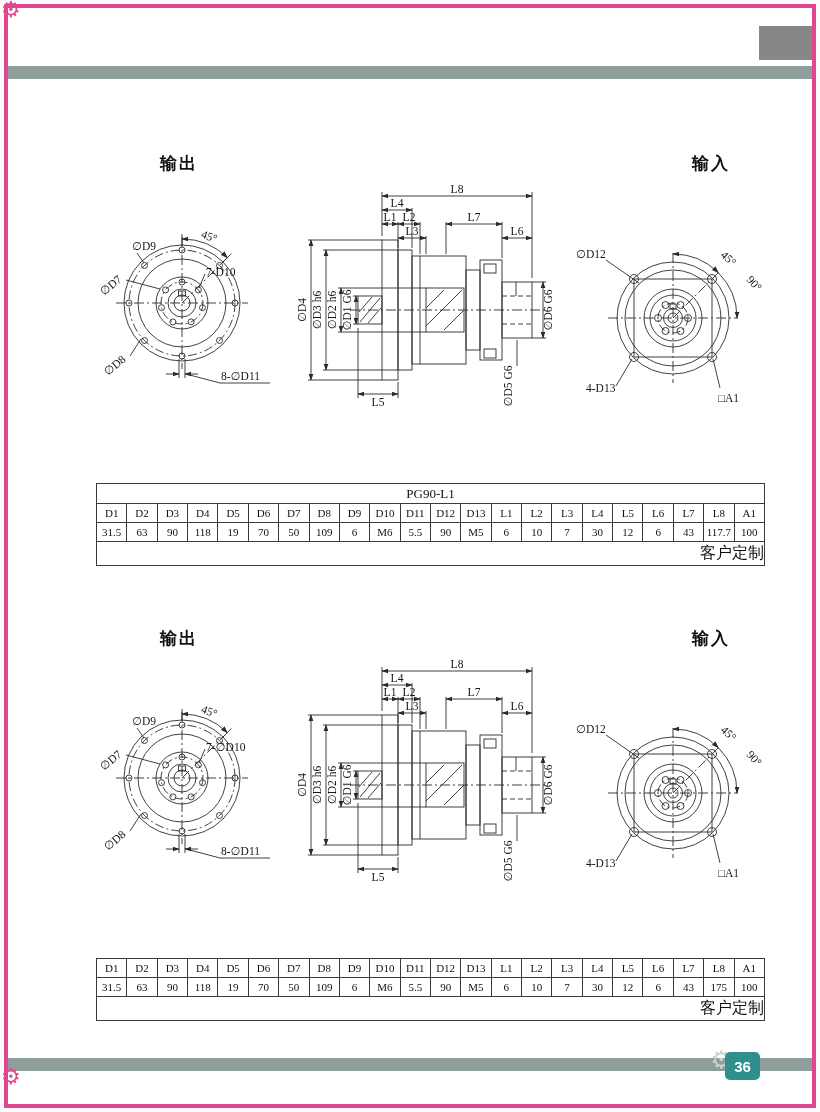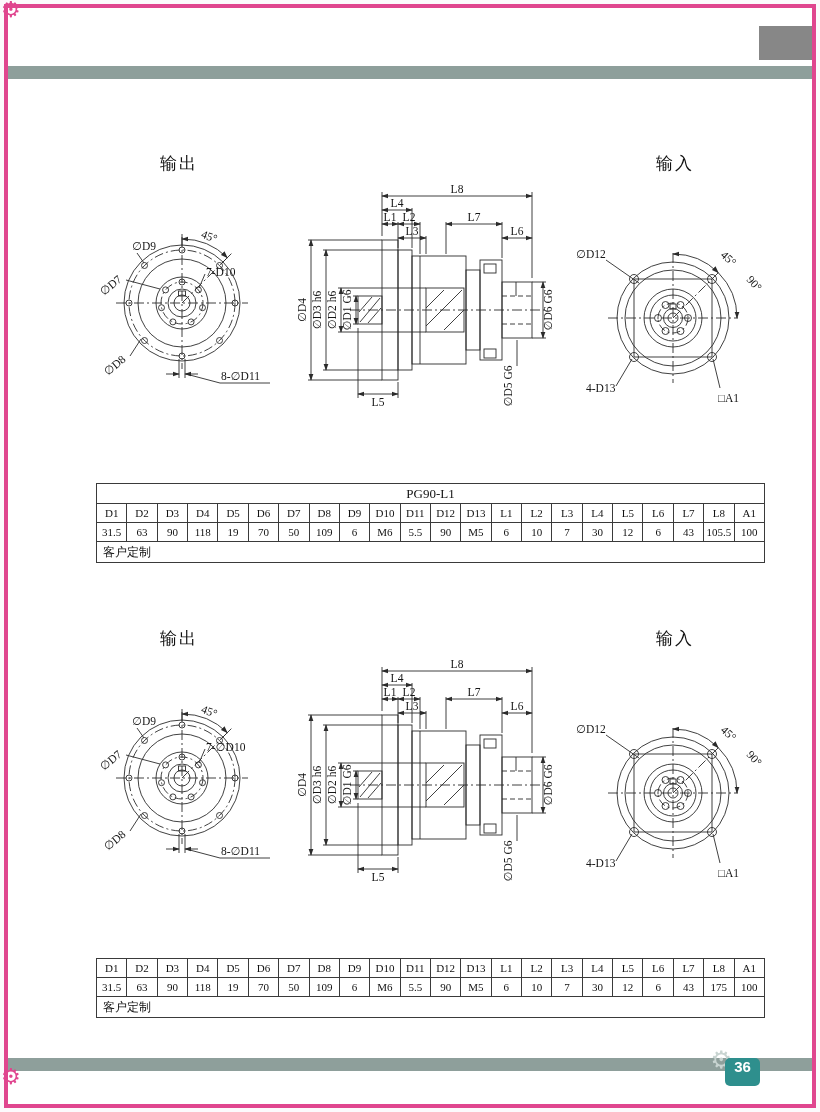--- a/index.html
+++ b/index.html
@@ -5,45 +5,45 @@
   * { margin:0; padding:0; box-sizing:border-box; }
   html,body { width:820px; height:1112px; }
   body { background:#fcfafc; font-family:"Liberation Sans","DejaVu Sans",sans-serif; position:relative; }
   .page { position:absolute; inset:4px; background:#ffffff; border:4px solid #e0468f; }
 
   .top-block { position:absolute; top:18px; right:0; width:53px; height:34px; background:#878787; }
   .top-bar { position:absolute; top:58px; left:0; width:100%; height:13px; background:#8e9f9b; }
   .bottom-bar { position:absolute; top:1050px; left:0; width:100%; height:13px; background:#8e9f9b; }
 
   .page-badge { position:absolute; top:1044px; right:52px; width:35px; height:28px; background:#2e8f8d;
-    border-radius:5px; color:#fff; font-size:15px; font-weight:bold; display:flex; justify-content:center; z-index:3;margin-top:6px; }
+    border-radius:5px; color:#fff; font-size:15px; font-weight:bold; display:flex; align-items:center; justify-content:center; z-index:3; }
   .badge-gear { position:absolute; top:1040px; right:80px; font-size:24px; color:#c8d4d1; z-index:2; line-height:1; }
   .corner-gear { position:absolute; font-size:22px; color:#e0468f; line-height:1; z-index:4; }
   .corner-gear.tl { left:-7px; top:-9px; }
   .corner-gear.bl { left:-7px; top:1058px; }
 
   .section { position:absolute; left:0; width:100%; height:445px; }
   #sec1 { top:130px; }
   #sec2 { top:605px; }
 
-  .cjk-label { position:absolute; font-size:17px; font-weight:normal; color:#111; letter-spacing:2px; }
+  .cjk-label { position:absolute; font-size:17px; font-weight:bold; color:#111; letter-spacing:2px; }
   .cjk-label.out { left:152px; top:14px; }
-  .cjk-label.in  { left:648px; top:14px; }
+  .cjk-label.in  { left:684px; top:14px; }
 
   svg.drawing { position:absolute; overflow:visible; }
   svg.drawing text { font-family:"Liberation Serif","DejaVu Sans",serif; font-size:11.5px; fill:#151515; stroke:none; }
   .front  { left:66px;  top:62px; width:215px; height:205px; }
   .side   { left:288px; top:44px; width:262px; height:228px; }
   .inputv { left:562px; top:80px; width:225px; height:195px; }
 
   .spec-table { position:absolute; left:88px; top:345px; width:669px; border-collapse:collapse; table-layout:fixed;
     font-family:"Liberation Serif","DejaVu Sans",serif;padding-left:6px; }
   .spec-table td { border:1px solid #3a3a3a; text-align:center; font-size:11px; height:19px; padding:1px 0; color:#111; }
   .spec-table td.title { font-size:13px; height:20px; }
-  .spec-table td.foot { text-align:left; padding-left:6px; font-size:12px; height:21px;margin-left:14px; }
+  .spec-table td.foot { text-align:right; padding-left:6px; font-size:16px; height:21px;margin-left:14px; }
 </style>
 </head>
 <body>
 
 <svg width="0" height="0" style="position:absolute" aria-hidden="true">
   <defs>
     <marker id="arw" viewBox="0 0 10 10" refX="9" refY="5" markerWidth="8" markerHeight="8" orient="auto-start-reverse">
       <path d="M 0 1.5 L 10 5 L 0 8.5 z" fill="#2b2b2b" stroke="none"></path>
     </marker>
 
@@ -268,21 +268,21 @@
             <td>5.5</td>
             <td>90</td>
             <td>M5</td>
             <td>6</td>
             <td>10</td>
             <td>7</td>
             <td>30</td>
             <td>12</td>
             <td>6</td>
             <td>43</td>
-            <td>105.5</td>
+            <td>117.7</td>
             <td>100</td>
           </tr>
       <tr>
         <td class="foot" colspan="22">客户定制</td>
       </tr>
     </tbody>
       </table>
   </section>
 
   <section class="section" id="sec2">

